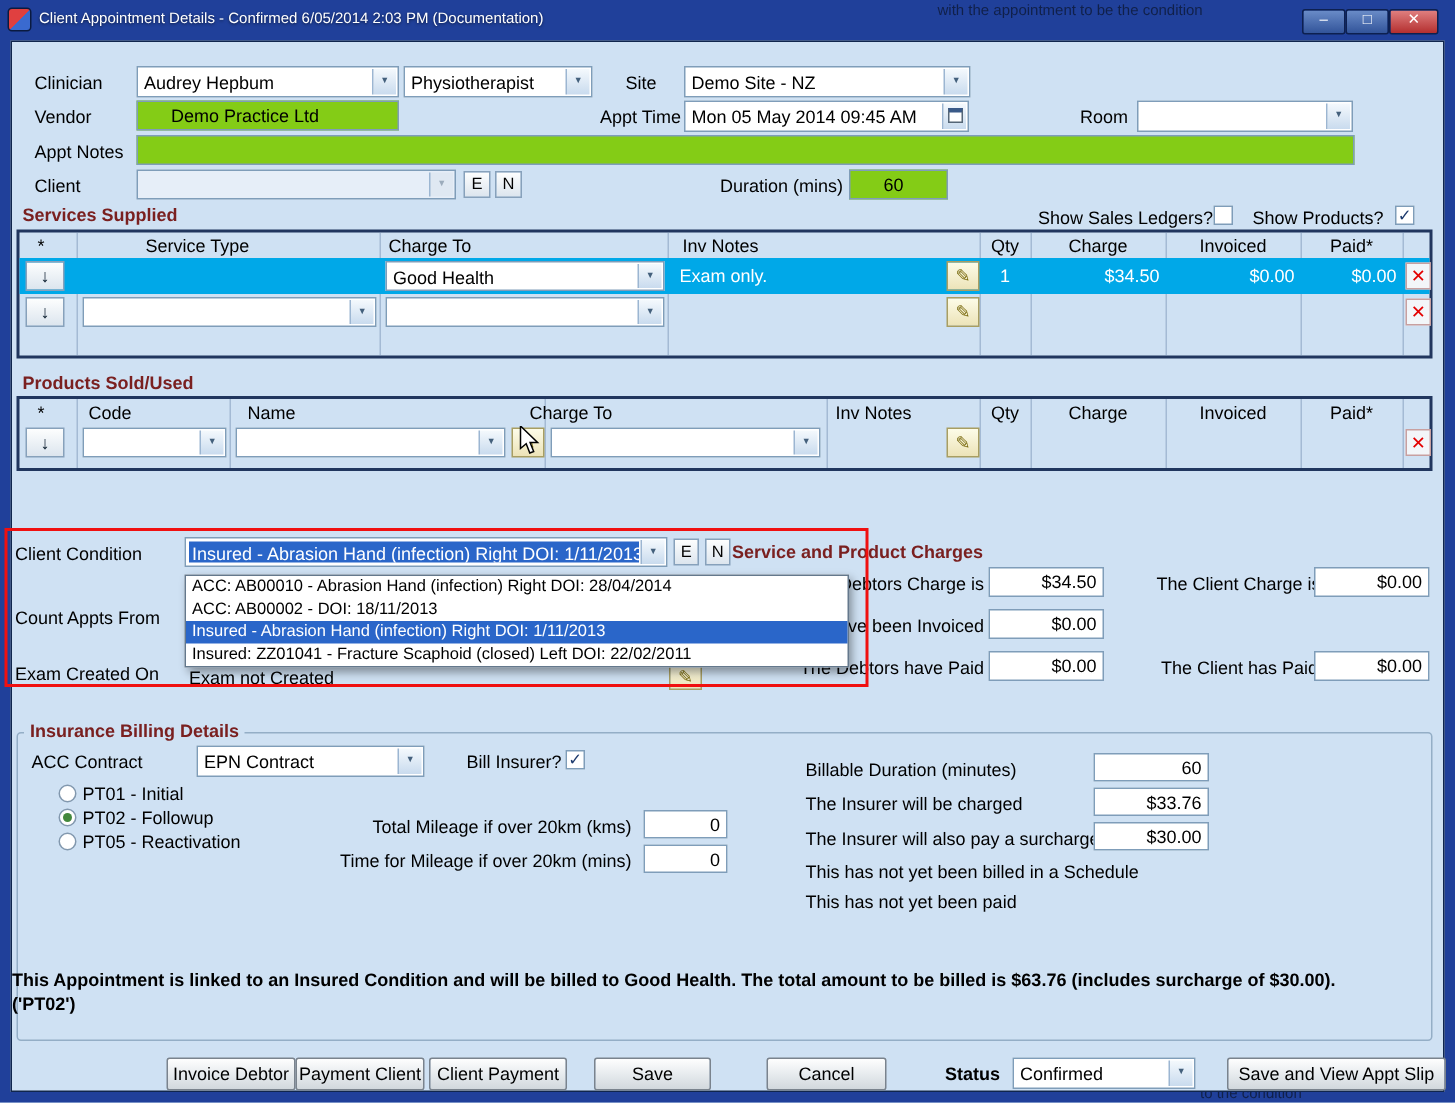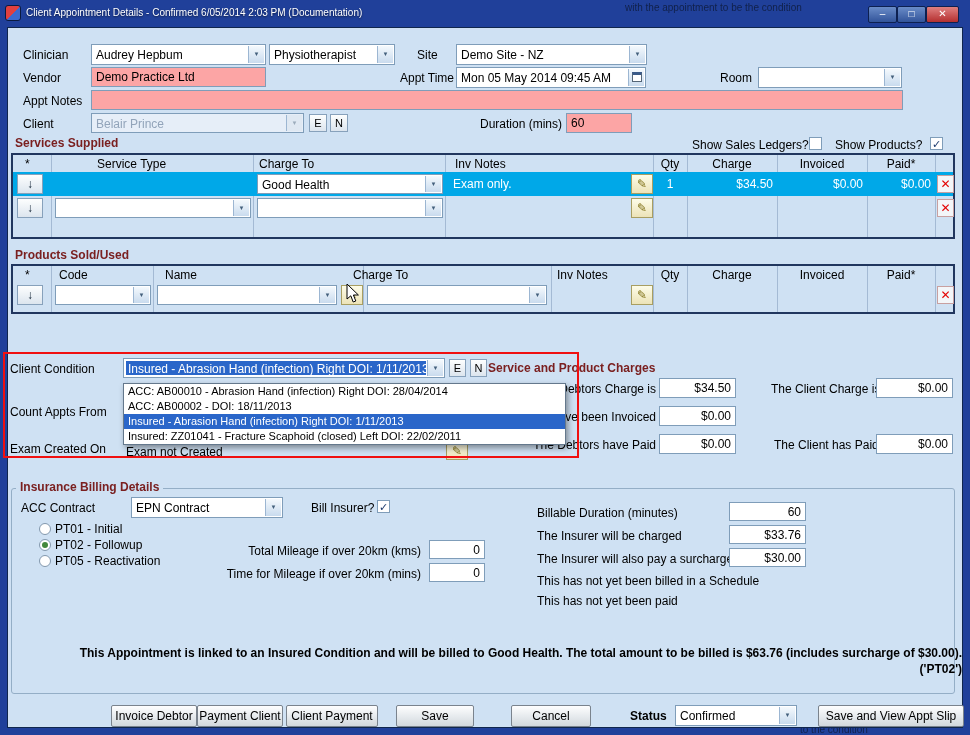--- a/index.html
+++ b/index.html
@@ -13,21 +13,21 @@
 .client{position:absolute;left:7px;top:27px;width:956px;height:701px;background:#cfe1f3;border:1px solid #10264d;z-index:3}
 .lbl{position:absolute;white-space:nowrap}
 .sect{position:absolute;white-space:nowrap;color:#7a2020;font-weight:bold}
 .combo{position:absolute;height:21px;background:#fff;border:1px solid #7f9db9}
 .combo .cv{position:absolute;left:4px;right:18px;top:2px;line-height:16px;white-space:nowrap;overflow:hidden}
 .combo .ca{position:absolute;right:1px;top:1px;bottom:1px;width:16px;background:linear-gradient(#f4f9fd,#c9dbee);border-left:1px solid #9cb6d2;color:#44607c;font-size:6px;text-align:center;line-height:17px}
 .combo.dis{background:#e6eef8}
 .combo.dis .cv{color:#92a4ba}
 .combo.dis .ca{background:#dfe8f2;color:#9cacbc}
 .combo.focus .cv{left:2px;right:18px;top:2px;bottom:2px;background:#2a66c9;color:#fff;padding-left:2px}
-.tbox{position:absolute;height:20px;background:#fca5a5;border:1px solid #7f9db9;line-height:18px;padding:0 4px;white-space:nowrap;overflow:hidden}
+.tbox{position:absolute;height:20px;background:#84cc16;border:1px solid #7f9db9;line-height:18px;padding:0 22px;white-space:nowrap;overflow:hidden}
 .vbox{position:absolute;height:20px;background:#fff;border:1px solid #7f9db9;line-height:18px;padding:0 4px;text-align:right;white-space:nowrap}
 .sb{position:absolute;background:linear-gradient(#fdfefe,#dce5ee);border:1px solid #87a1bb;text-align:center;font-size:11px;line-height:16px}
 .pencil{color:#7c6d12;background:linear-gradient(#fdfce8,#ece3b8);border:1px solid #a89e62;font-size:12px;line-height:18px}
 .xb{position:absolute;width:17px;height:18px;background:#f3f6f9;border:1px solid #c8a0a0;color:#e30000;font-weight:bold;font-size:12px;text-align:center;line-height:16px}
 .dbtn{width:26px;height:20px;font-size:12px;line-height:18px;color:#123}
 .chk{position:absolute;width:13px;height:13px;background:#fff;border:1px solid #7f9db9;font-size:11px;line-height:12px;text-align:center;color:#1d3a6d;font-weight:bold}
 .radio{position:absolute;width:12px;height:12px;background:#fff;border:1px solid #8298ae;border-radius:50%}
 .radio.sel::after{content:"";position:absolute;left:2px;top:2px;width:6px;height:6px;border-radius:50%;background:#43883c}
 .grid{position:absolute;border:2px solid #21365e}
 .gh{position:absolute;white-space:nowrap}
@@ -37,21 +37,21 @@
 .wt{color:#fff}
 .money{position:absolute;text-align:right;white-space:nowrap}
 .popup{position:absolute;width:443px;background:#fff;border:1px solid #64788c;z-index:40;box-shadow:2px 3px 6px rgba(0,0,0,.4)}
 .popup .it{height:15px;line-height:15px;font-size:11px;padding:0 4px;white-space:nowrap;overflow:hidden}
 .popup .it.sel{background:#2a66c9;color:#fff}
 .chgl{position:absolute;width:240px;text-align:right;white-space:nowrap}
 .gbox{position:absolute;border:1px solid #94aec6;border-radius:3px}
 .gtitle{position:absolute;background:#cfe1f3;padding:0 4px;color:#7a2020;font-weight:bold;z-index:2;white-space:nowrap}
 .rlbl{position:absolute;width:250px;text-align:right;white-space:nowrap}
 .btn{position:absolute;height:22px;background:linear-gradient(#fefefe,#e8ecef 48%,#d2d8dd);border:1px solid #7a838d;border-radius:2px;text-align:center;line-height:20px;white-space:nowrap}
-.sum{position:absolute;left:0;width:100%;text-align:right;font-weight:bold}
+.sum{position:absolute;left:0;width:100%;text-align:left;font-weight:bold}
 .redbox{position:absolute;left:3px;top:352px;width:576px;height:106px;border:2px solid #f01010;z-index:60;pointer-events:none}
 .cursor{position:absolute;left:346px;top:284px;z-index:70;pointer-events:none}
 .calicon{display:inline-block;width:10px;height:10px;background:#fff;border:1px solid #567;border-top:3px solid #3a5a88;margin-top:3px}
 </style>
 </head>
 <body>
 
 <div class="glass-text" style="left:625px;top:2px">with the appointment to be the condition</div>
 <div class="glass-text" style="left:800px;top:724px">to the condition</div>
 
@@ -89,21 +89,20 @@
   <div class="combo" style="left:750px;top:39px;width:144px">
     <span class="cv"></span>
     <span class="ca">▼</span>
   </div>
 
   <div class="lbl" style="left:15px;top:66px">Appt Notes</div>
   <div class="tbox" style="left:83px;top:62px;width:812px"></div>
 
   <div class="lbl" style="left:15px;top:89px">Client</div>
   <div class="combo dis" style="left:83px;top:85px;width:213px;height:20px">
-    <span class="cv">Belair Prince</span>
     <span class="ca">▼</span>
   </div>
   <div class="sb" style="left:301px;top:86px;width:18px;height:18px">E</div>
   <div class="sb" style="left:322px;top:86px;width:18px;height:18px">N</div>
   <div class="lbl" style="left:472px;top:89px">Duration (mins)</div>
   <div class="tbox" style="left:558px;top:85px;width:66px">60</div>
 
   <div class="sect" style="left:7px;top:108px">Services Supplied</div>
   <div class="lbl" style="left:684px;top:110px">Show Sales Ledgers?</div>
   <div class="chk" style="left:801px;top:109px"></div>

